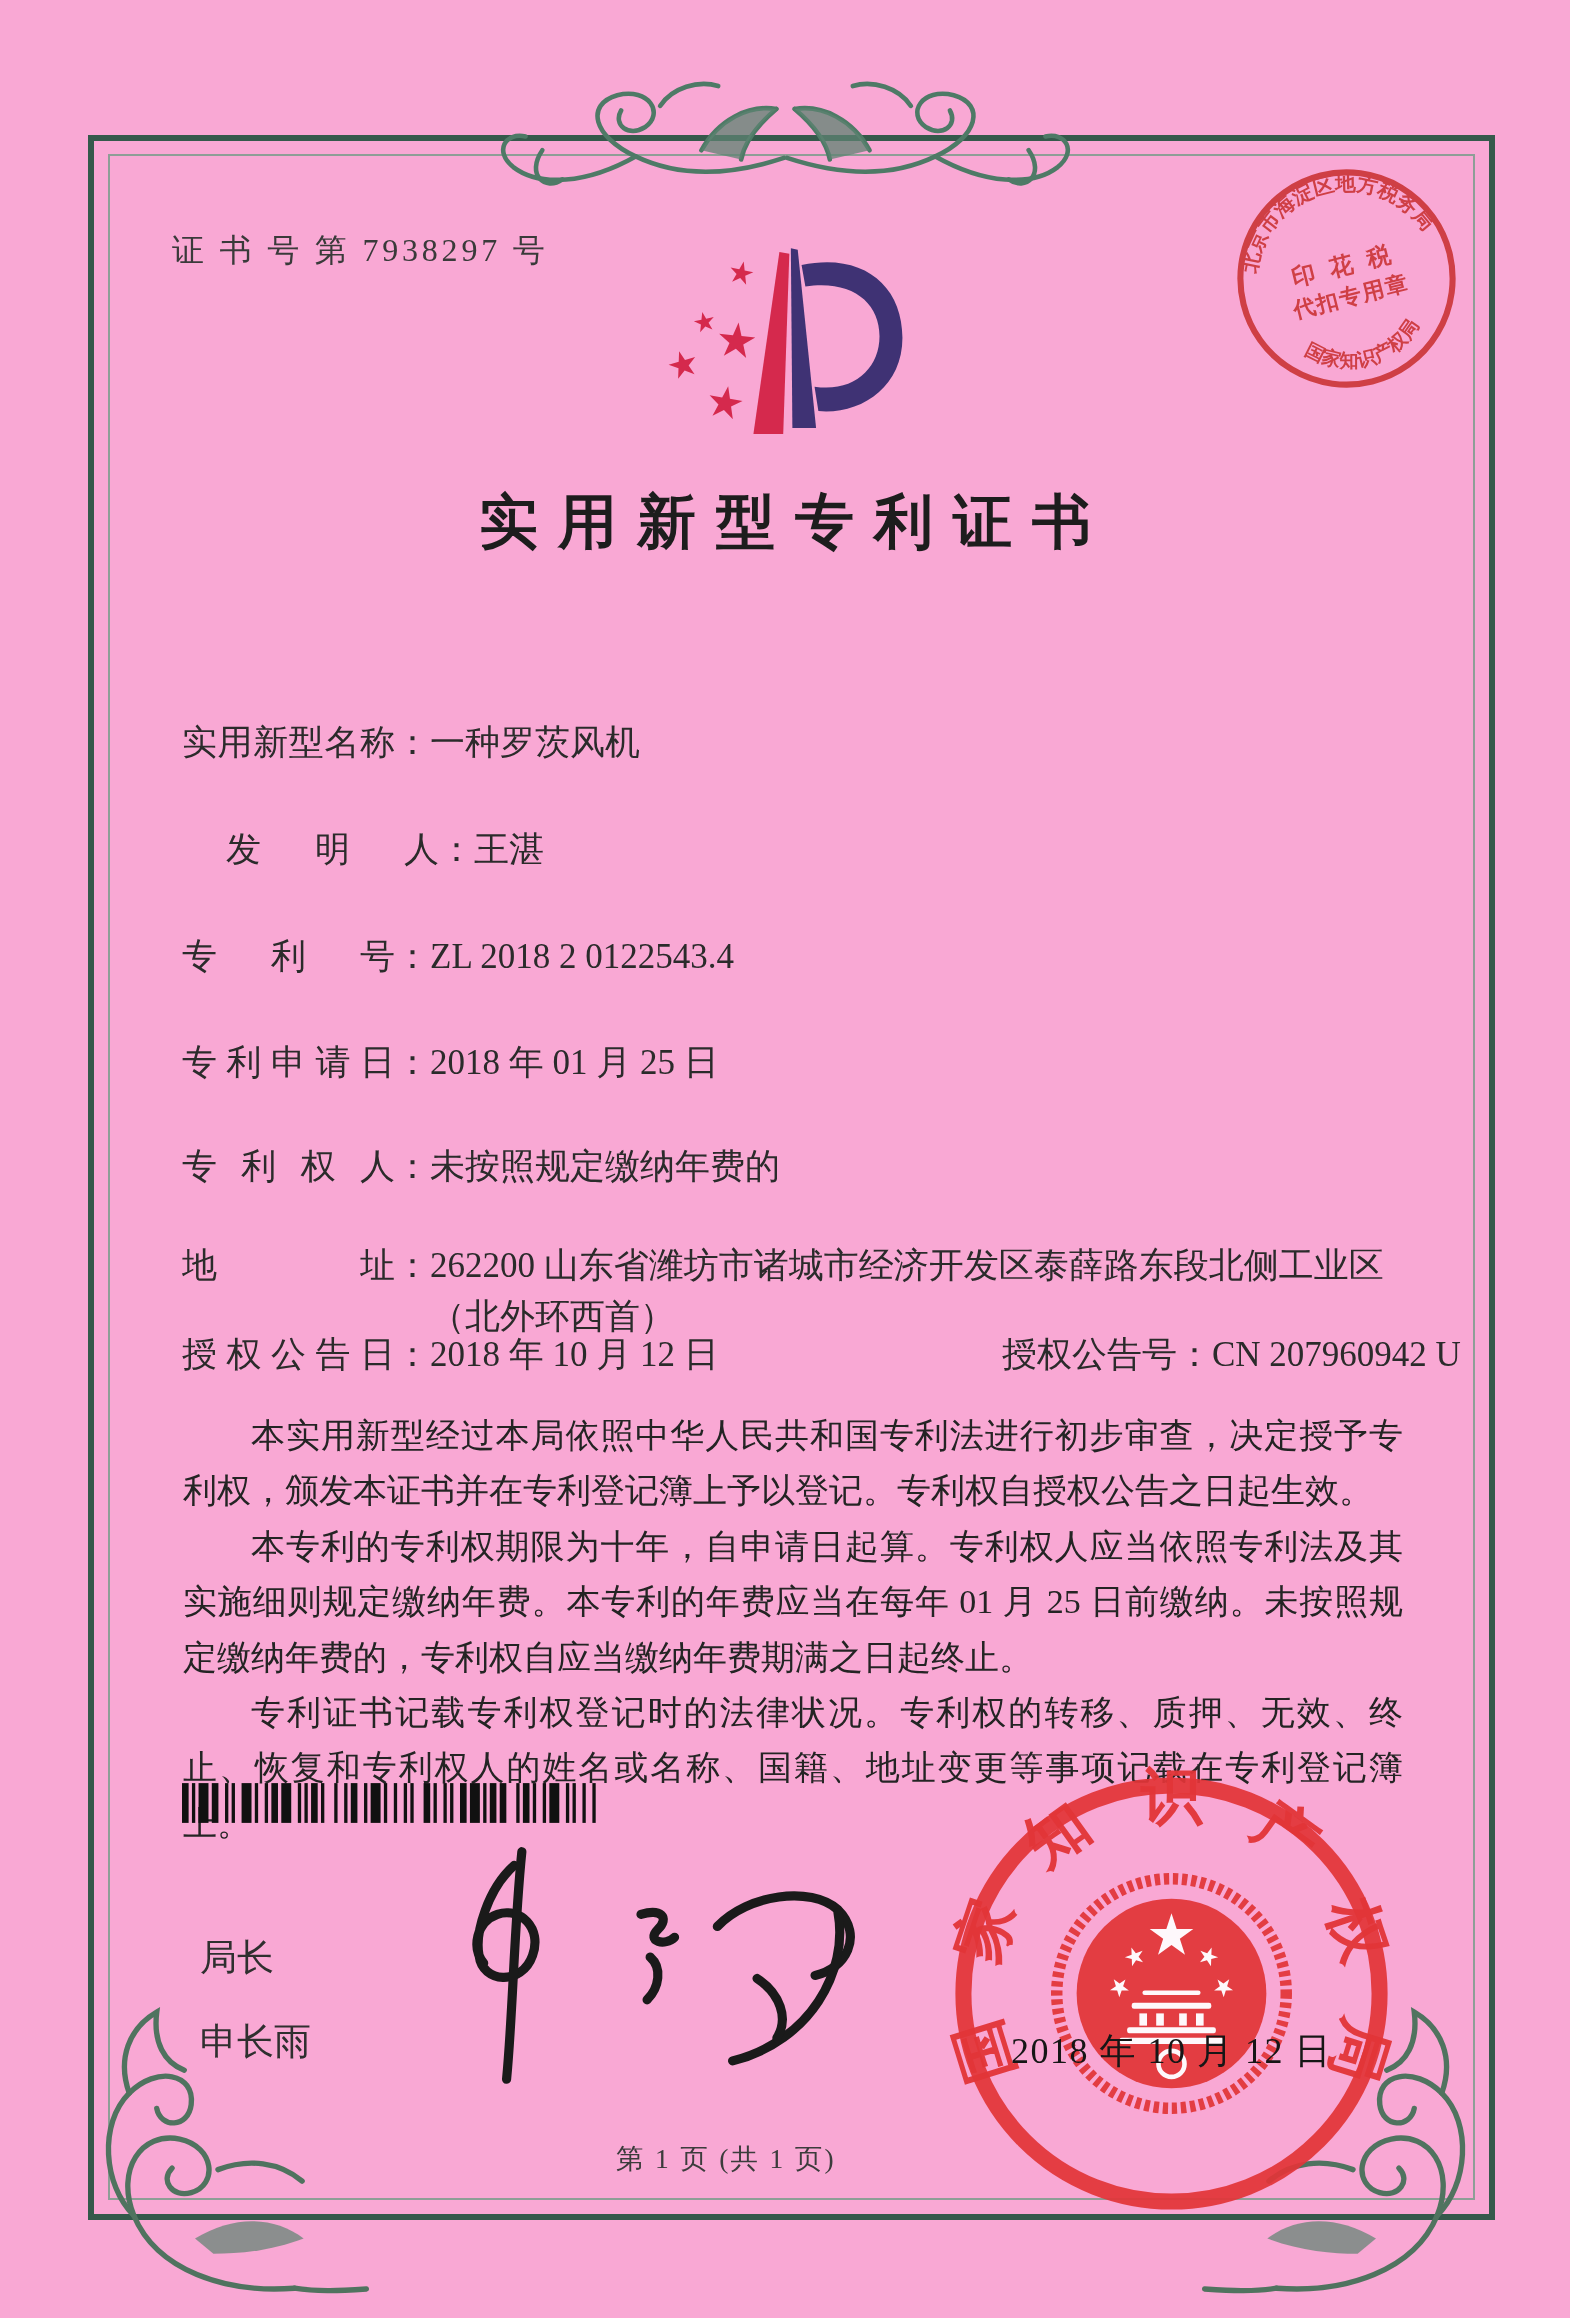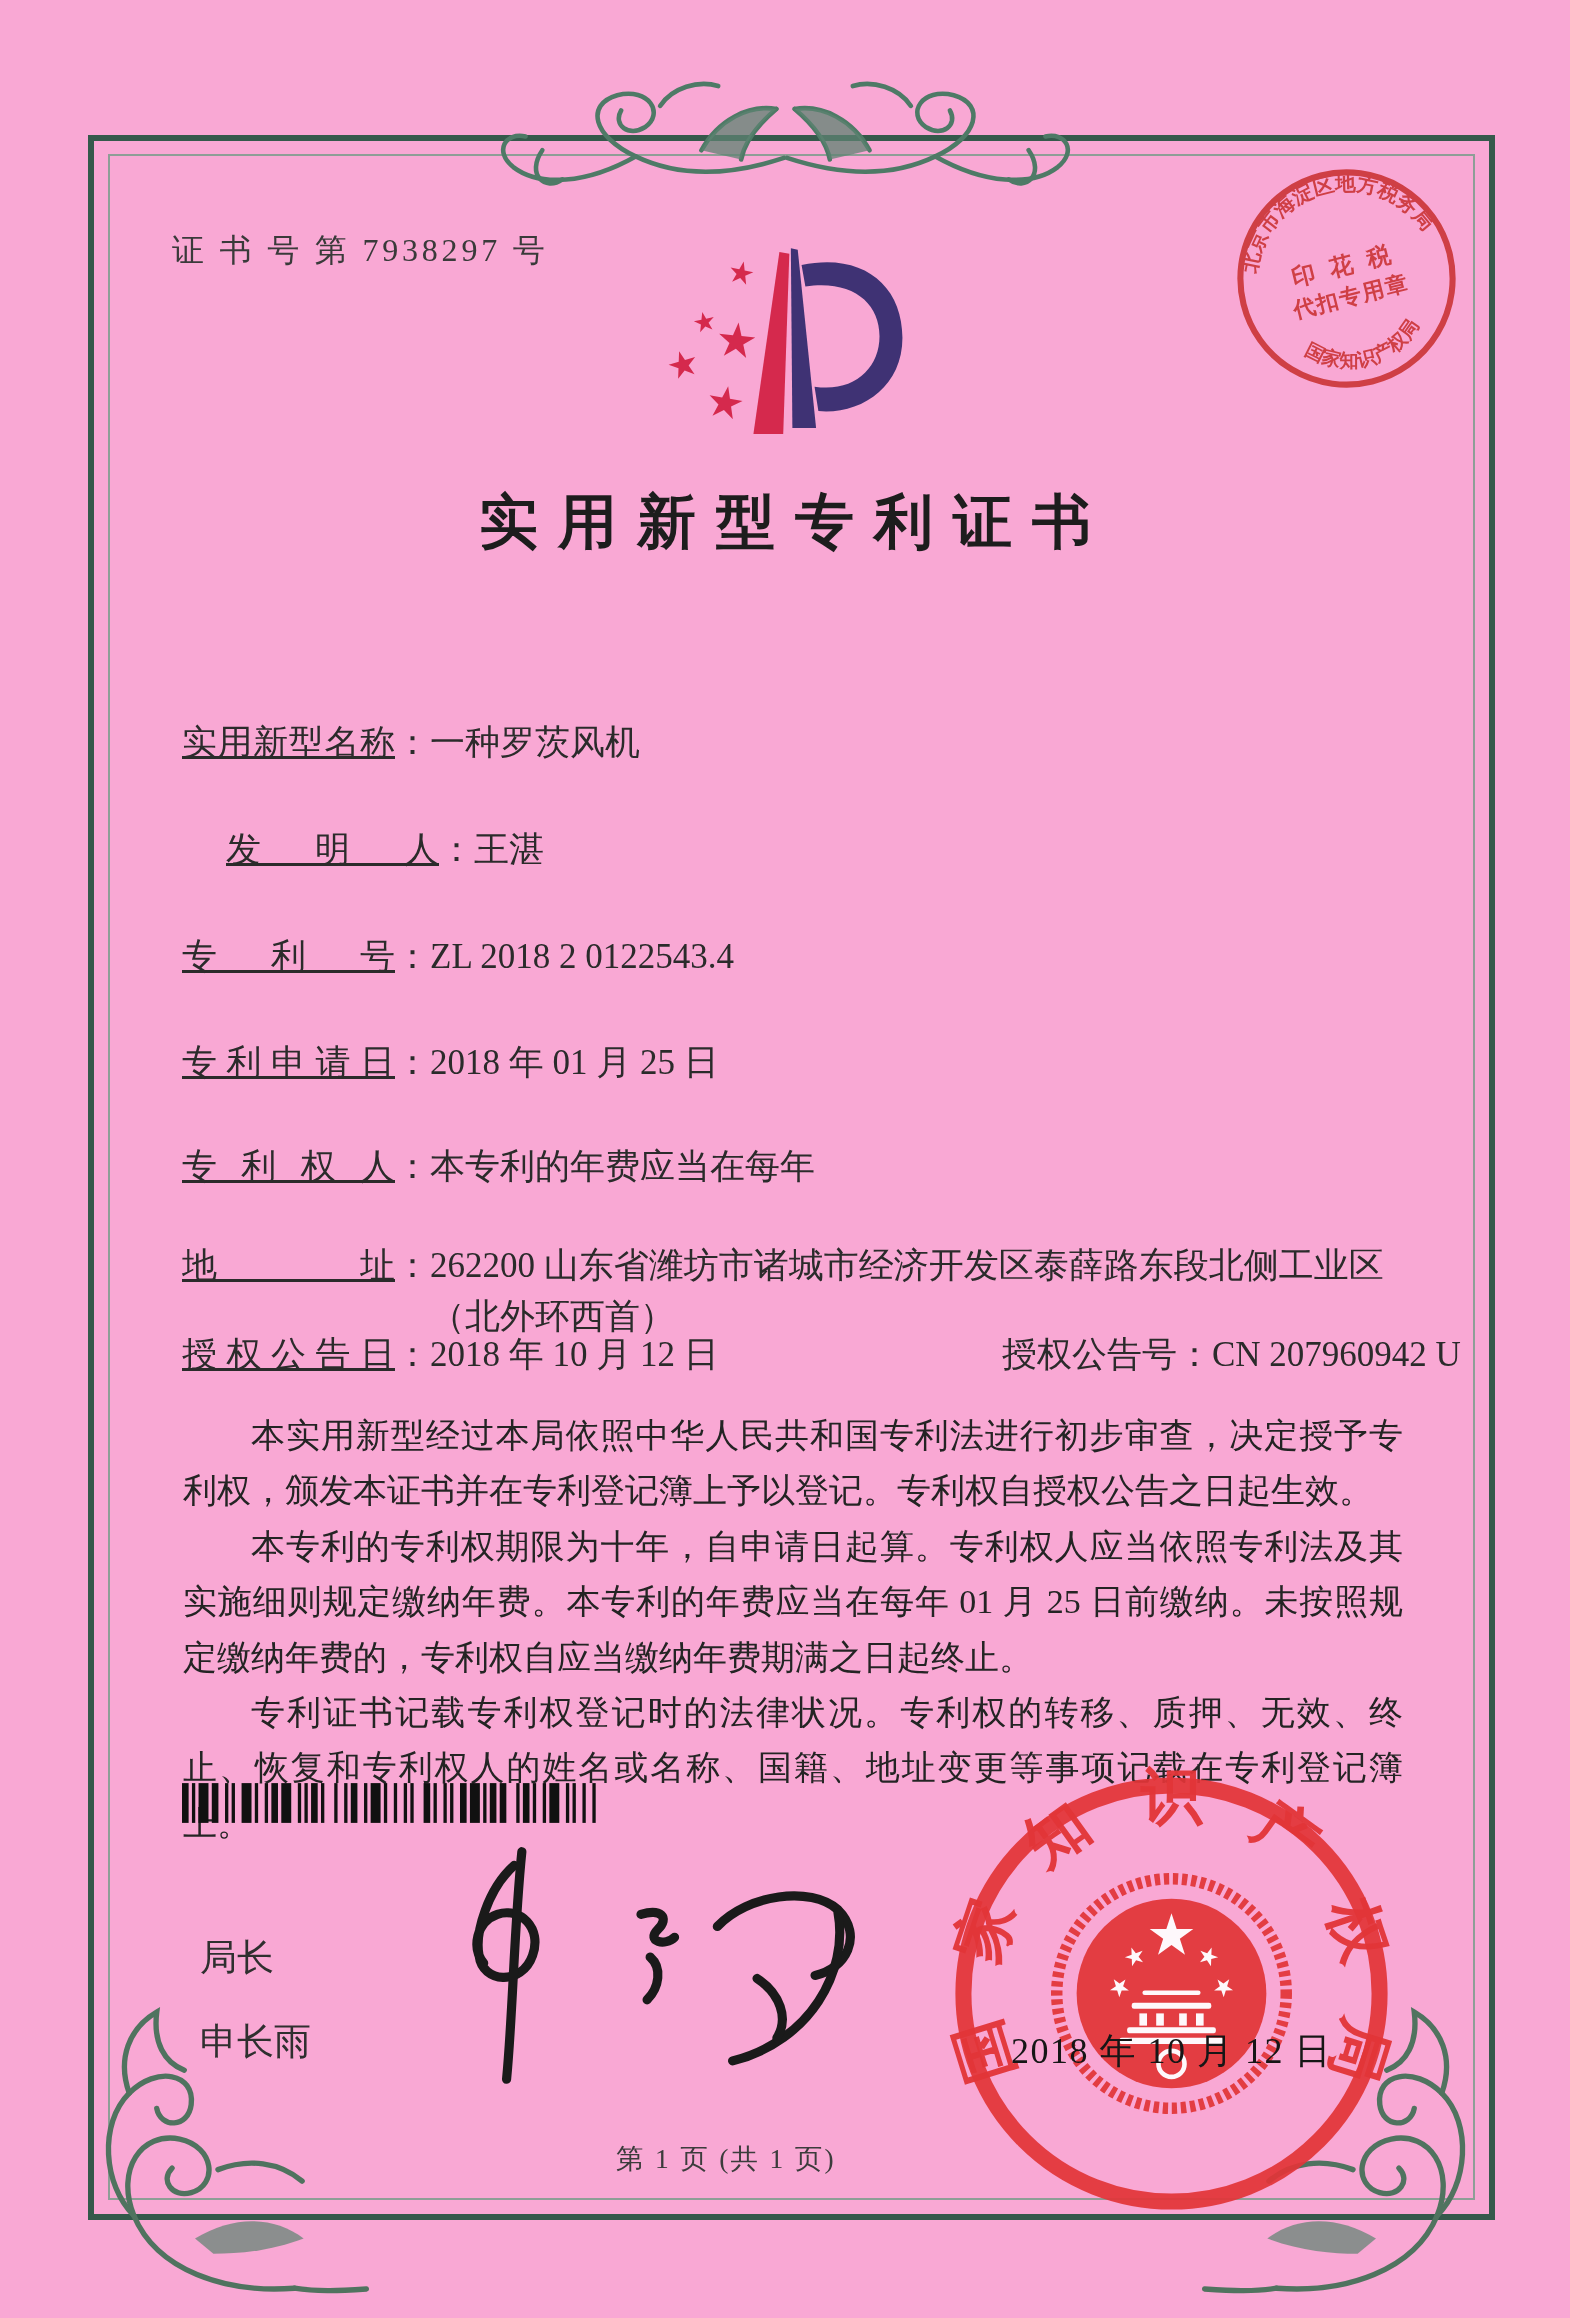--- a/index.html
+++ b/index.html
@@ -29,21 +29,21 @@
   }
   .doc-title{
     position:absolute; left:0; top:483px; width:1570px;
     text-align:center; font-size:59px; font-weight:bold;
     letter-spacing:20px; text-indent:20px; color:#1d1d1d;
   }
   .fields{ position:absolute; left:182px; top:717px; width:1242px; font-size:35px; }
   .frow{ position:absolute; left:0; width:1242px; line-height:1.46; }
   .flabel{
     display:inline-block; width:213px; vertical-align:top;
-    text-align:justify; text-align-last:justify;text-decoration:underline;
+    text-align:justify; text-align-last:justify;
   }
   .fcolon{ display:inline-block; vertical-align:top; }
   .fvalue{ display:inline-block; vertical-align:top; max-width:979px; }
   .frow-right{ position:absolute; left:820px; top:0; white-space:nowrap; }
   .body-text{
     position:absolute; left:183px; top:1408px; width:1220px;
     font-size:34px; line-height:1.63; text-align:justify; color:#242424;
   }
   .body-text p{ margin:0; text-indent:2em; }
   .barcode{ position:absolute; left:182px; top:1783px; }
@@ -161,21 +161,21 @@
     <div class="frow" style="top:107px;margin-left:44px;">
       <span class="flabel">发明人</span><span class="fcolon">：</span><span class="fvalue">王湛</span>
     </div>
     <div class="frow" style="top:214px;">
       <span class="flabel">专利号</span><span class="fcolon">：</span><span class="fvalue">ZL 2018 2 0122543.4</span>
     </div>
     <div class="frow" style="top:320px;">
       <span class="flabel">专利申请日</span><span class="fcolon">：</span><span class="fvalue">2018 年 01 月 25 日</span>
     </div>
     <div class="frow" style="top:424px;">
-      <span class="flabel">专利权人</span><span class="fcolon">：</span><span class="fvalue">本专利的年费应当在每年</span>
+      <span class="flabel">专利权人</span><span class="fcolon">：</span><span class="fvalue">未按照规定缴纳年费的</span>
     </div>
     <div class="frow" style="top:523px;">
       <span class="flabel">地址</span><span class="fcolon">：</span><span class="fvalue" style="max-width:963px;">262200 山东省潍坊市诸城市经济开发区泰薛路东段北侧工业区（北外环西首）</span>
     </div>
     <div class="frow" style="top:612px;">
       <span class="flabel">授权公告日</span><span class="fcolon">：</span><span class="fvalue">2018 年 10 月 12 日</span>
       <span class="frow-right">
         <span>授权公告号</span><span>：</span><span>CN 207960942 U</span>
       </span>
     </div>

